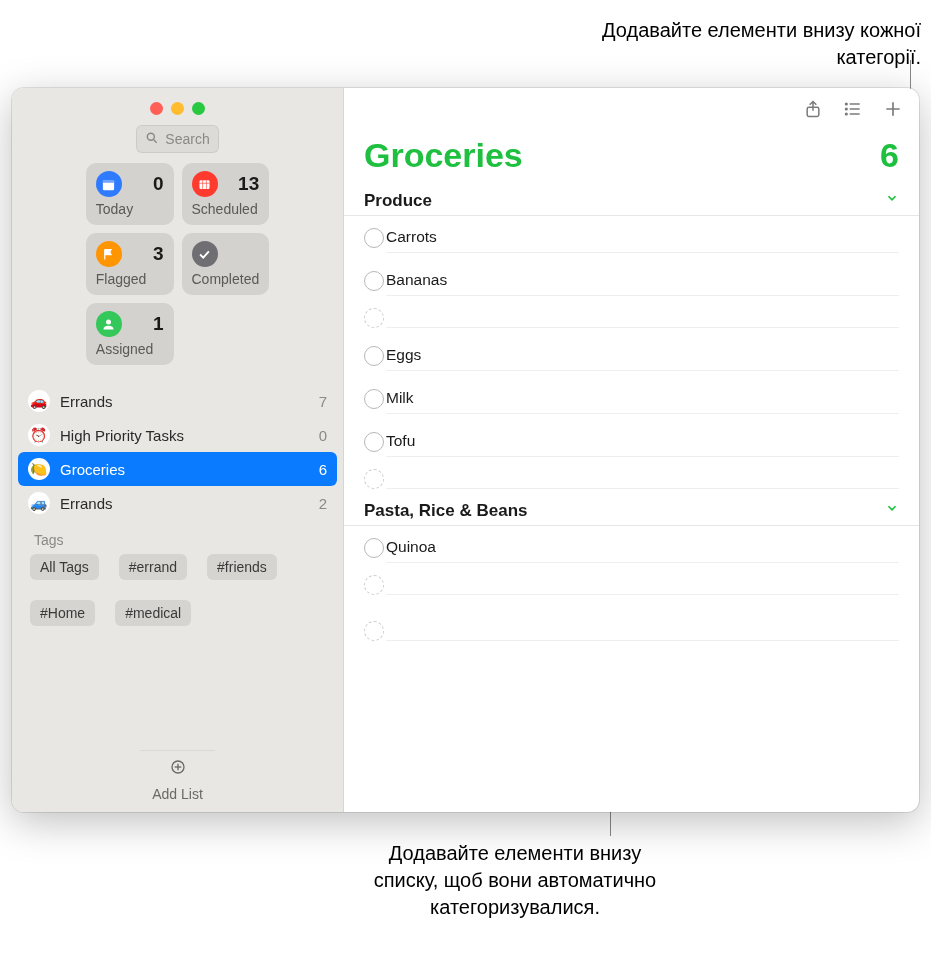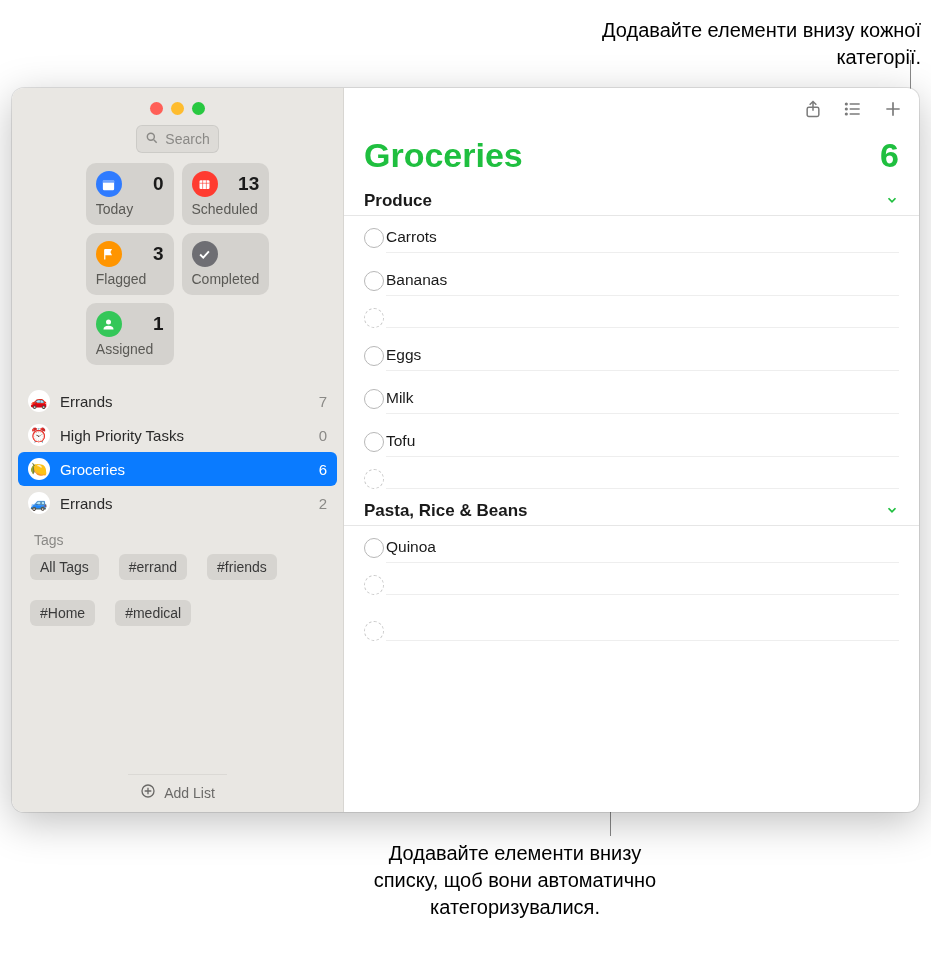--- a/index.html
+++ b/index.html
@@ -89,37 +89,38 @@
   .tags-header { padding: 12px 16px 6px; color: #8a8986; font-size: 14px; }
   .tags { display: flex; flex-wrap: wrap; gap: 20px; padding: 0 12px 10px; }
   .tag {
     background: #d6d4d0; border-radius: 6px;
     padding: 5px 10px; font-size: 14px; color: #3a3a3a;
   }
   .add-list {
     display: flex; align-items: center; gap: 8px;
     padding: 8px 12px 10px; color: #6a6967;
     border-top: 1px solid rgba(0,0,0,0.06);
+    flex-direction: column;
   }
   .add-list svg { width: 16px; height: 16px; }
   .main { flex: 1; display: flex; flex-direction: column; }
   .toolbar {
     height: 44px; display: flex; justify-content: flex-end; align-items: center;
     gap: 20px; padding: 0 16px;
   }
   .toolbar svg { width: 20px; height: 20px; color: #7a7a7a; }
   .header {
     display: flex; justify-content: space-between; align-items: center;
     padding: 4px 20px 10px;
   }
   .header-title { font-size: 34px; font-weight: 700; color: #1fbf3f; }
   .header-count { font-size: 34px; font-weight: 600; color: #1fbf3f; }
   .content { flex: 1; overflow: auto; }
   .section-header {
-    display: flex; justify-content: space-between; align-items: center;
+    display: flex; justify-content: space-between; 
     padding: 6px 20px 4px;
     border-bottom: 1px solid #e6e6e6;
   }
   .section-title { font-size: 17px; font-weight: 700; }
   .chev { color: #1fbf3f; }
   .chev svg { width: 14px; height: 14px; }
   .item-row {
     display: flex; align-items: center; gap: 2px;
     padding: 6px 20px 6px 20px;
     min-height: 32px;

